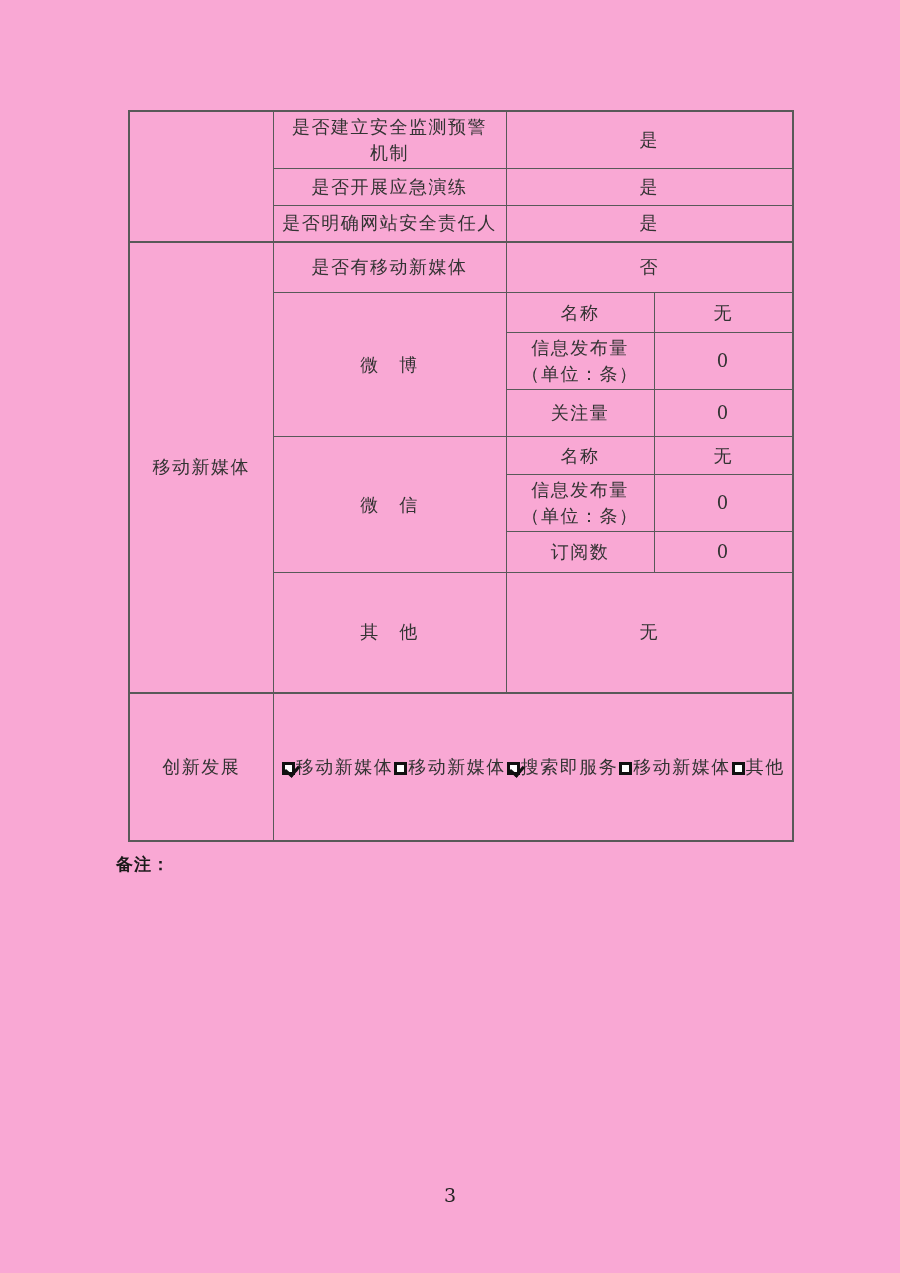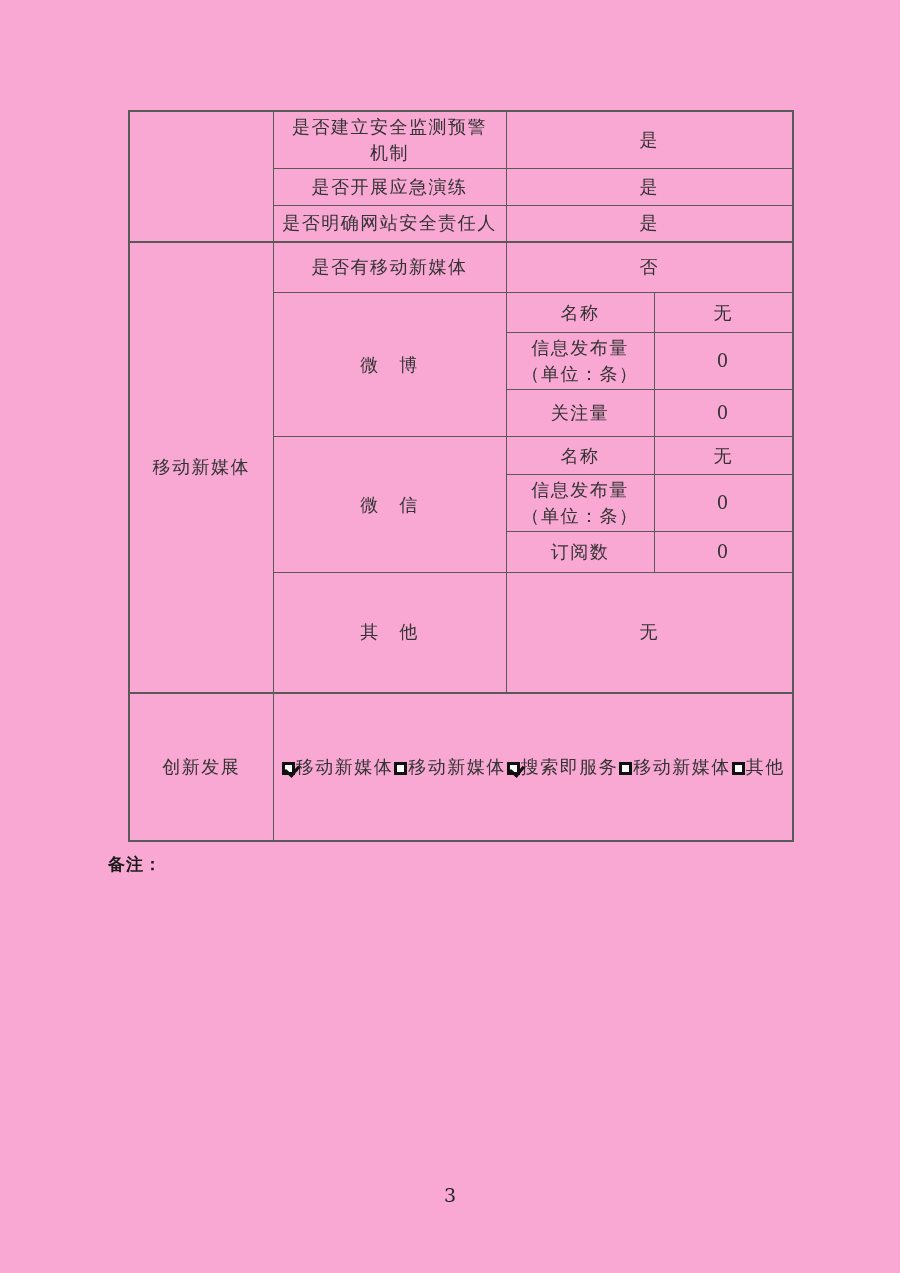--- a/index.html
+++ b/index.html
@@ -52,21 +52,21 @@
   .checkbox.checked::after {
     content:"";
     position:absolute;
     left:2px; top:-2px;
     width:7px; height:10px;
     border-right:3px solid #111111;
     border-bottom:3px solid #111111;
     transform:rotate(40deg);
   }
   .notes {
-    position:absolute; left:108px; top:853px;
+    position:absolute; left:116px; top:853px;
     font-family:"DejaVu Sans","Liberation Sans",sans-serif;
     font-weight:700;
     font-size:17px;
     letter-spacing:1px;
     color:#1a1a1a;
   }
   .pagenum {
     position:absolute; left:0; top:1184px;
     width:100%;
     text-align:center;

